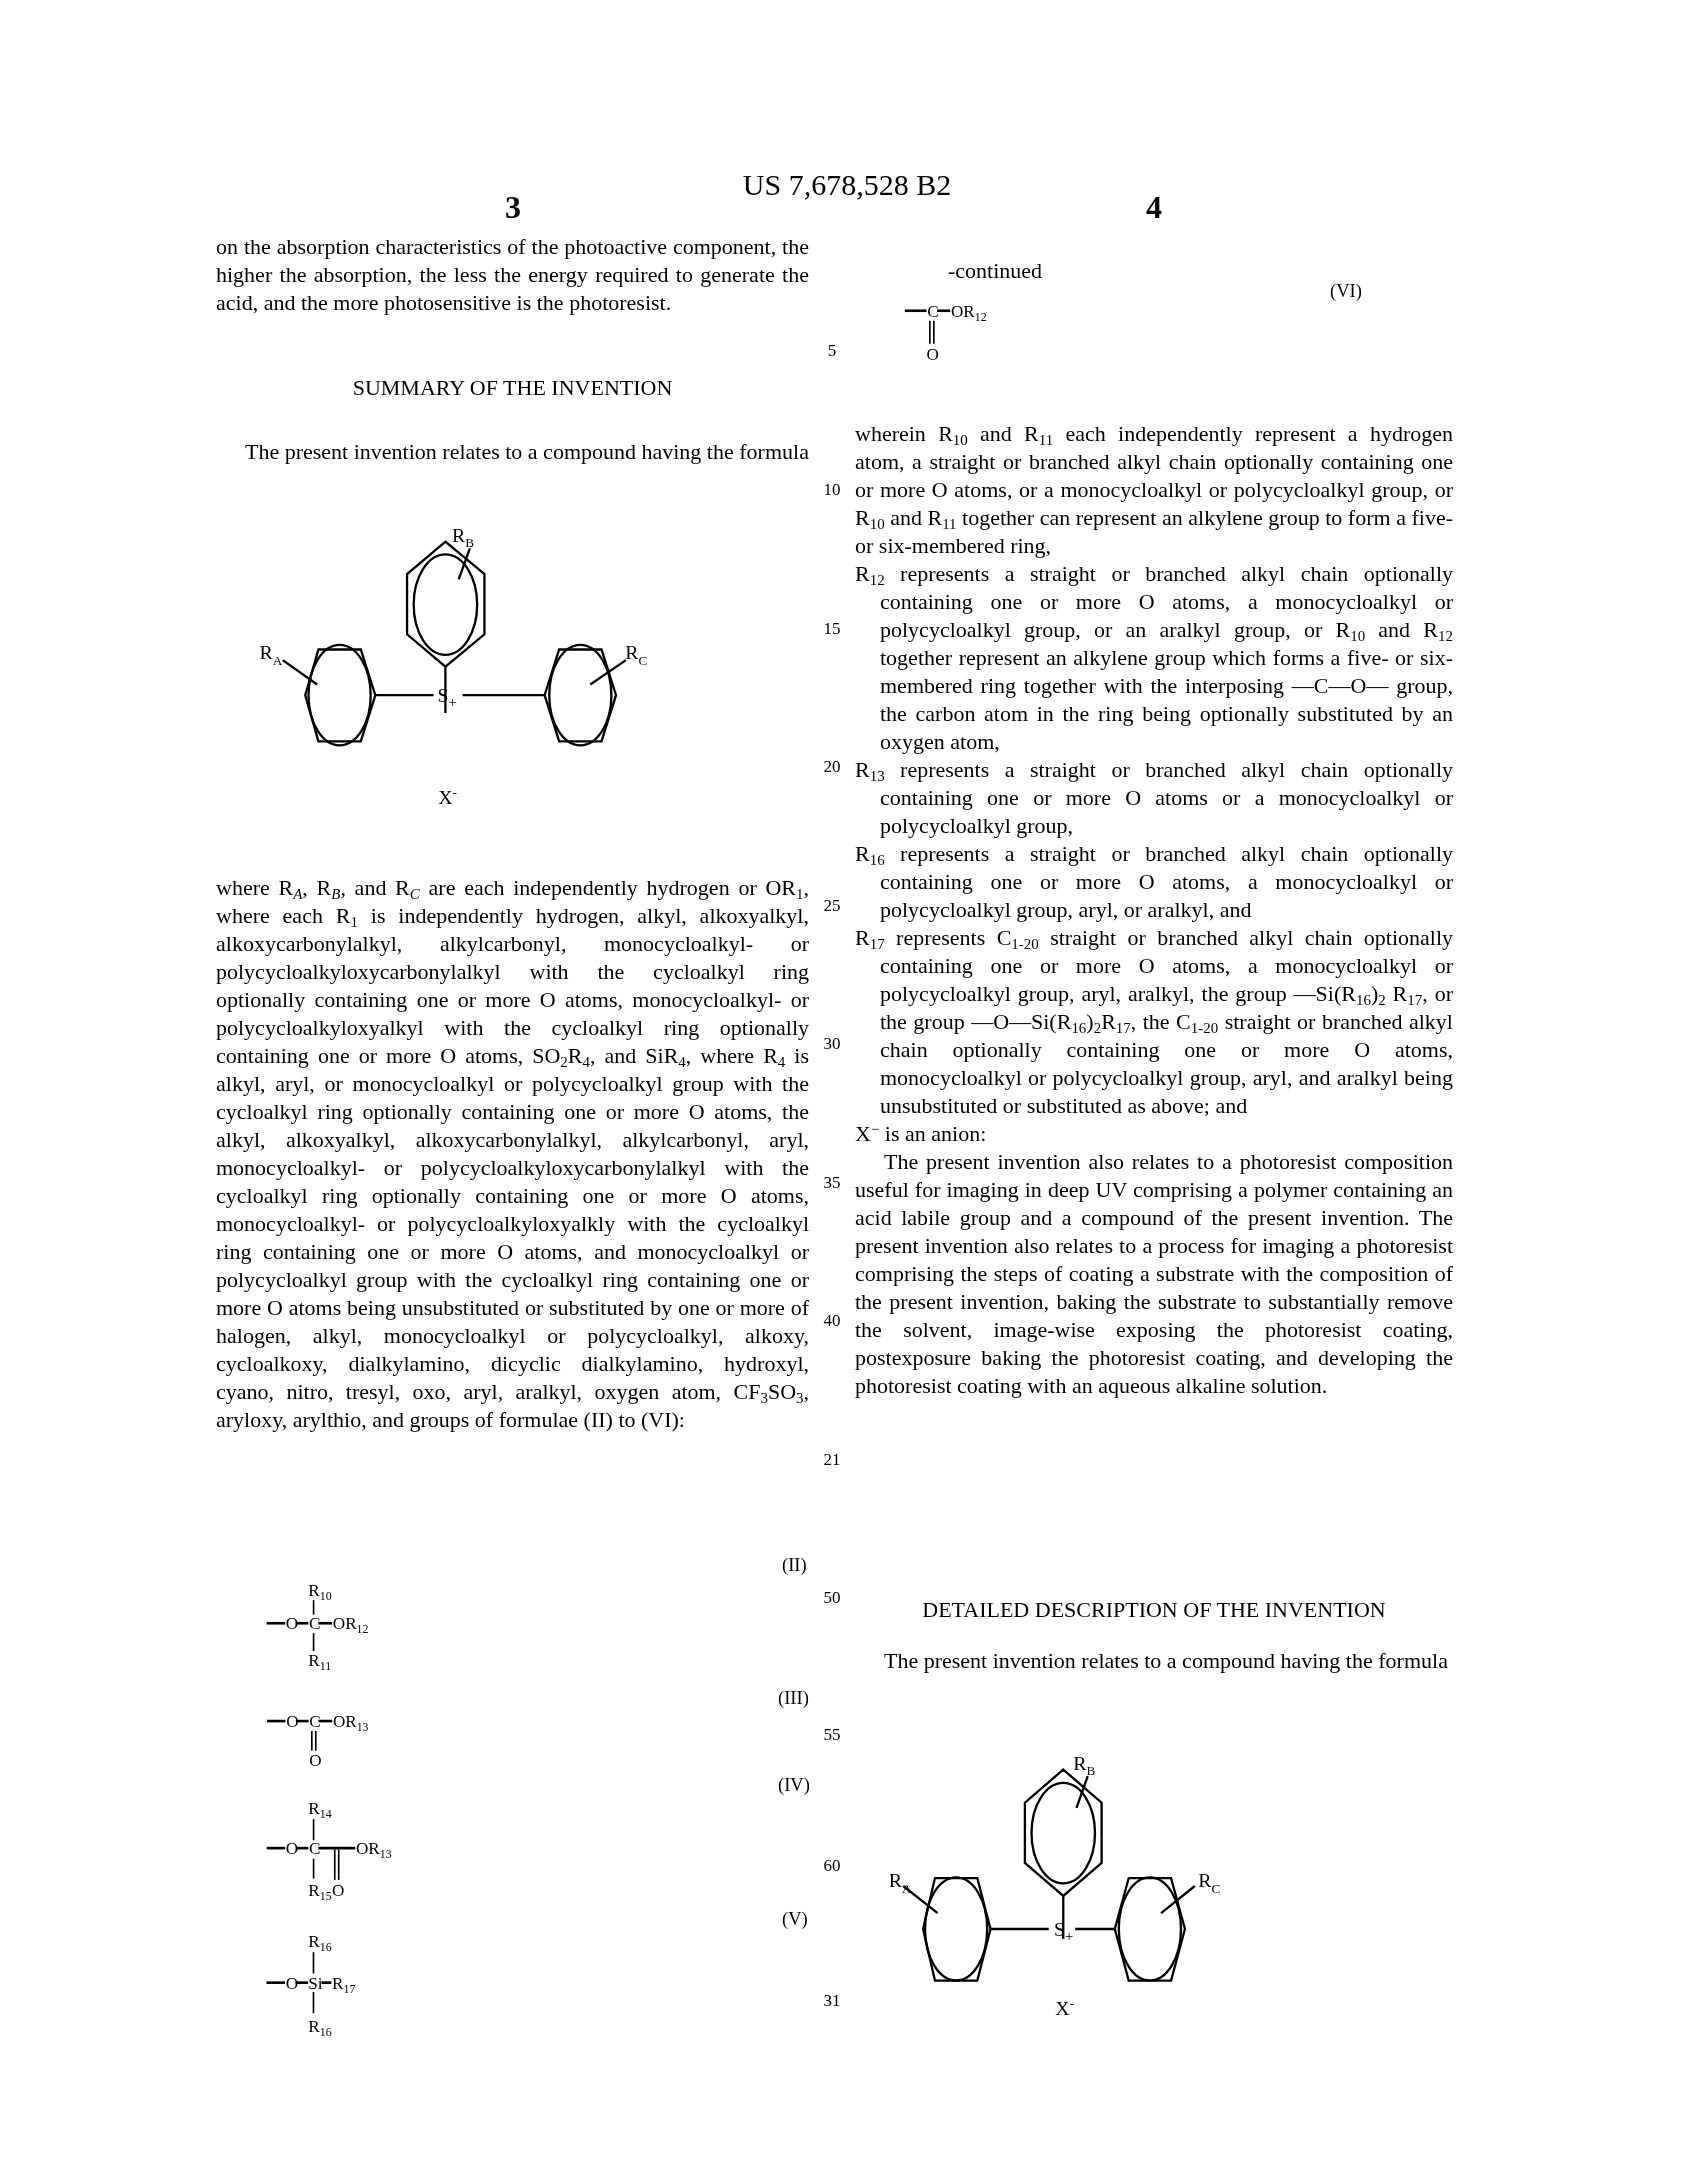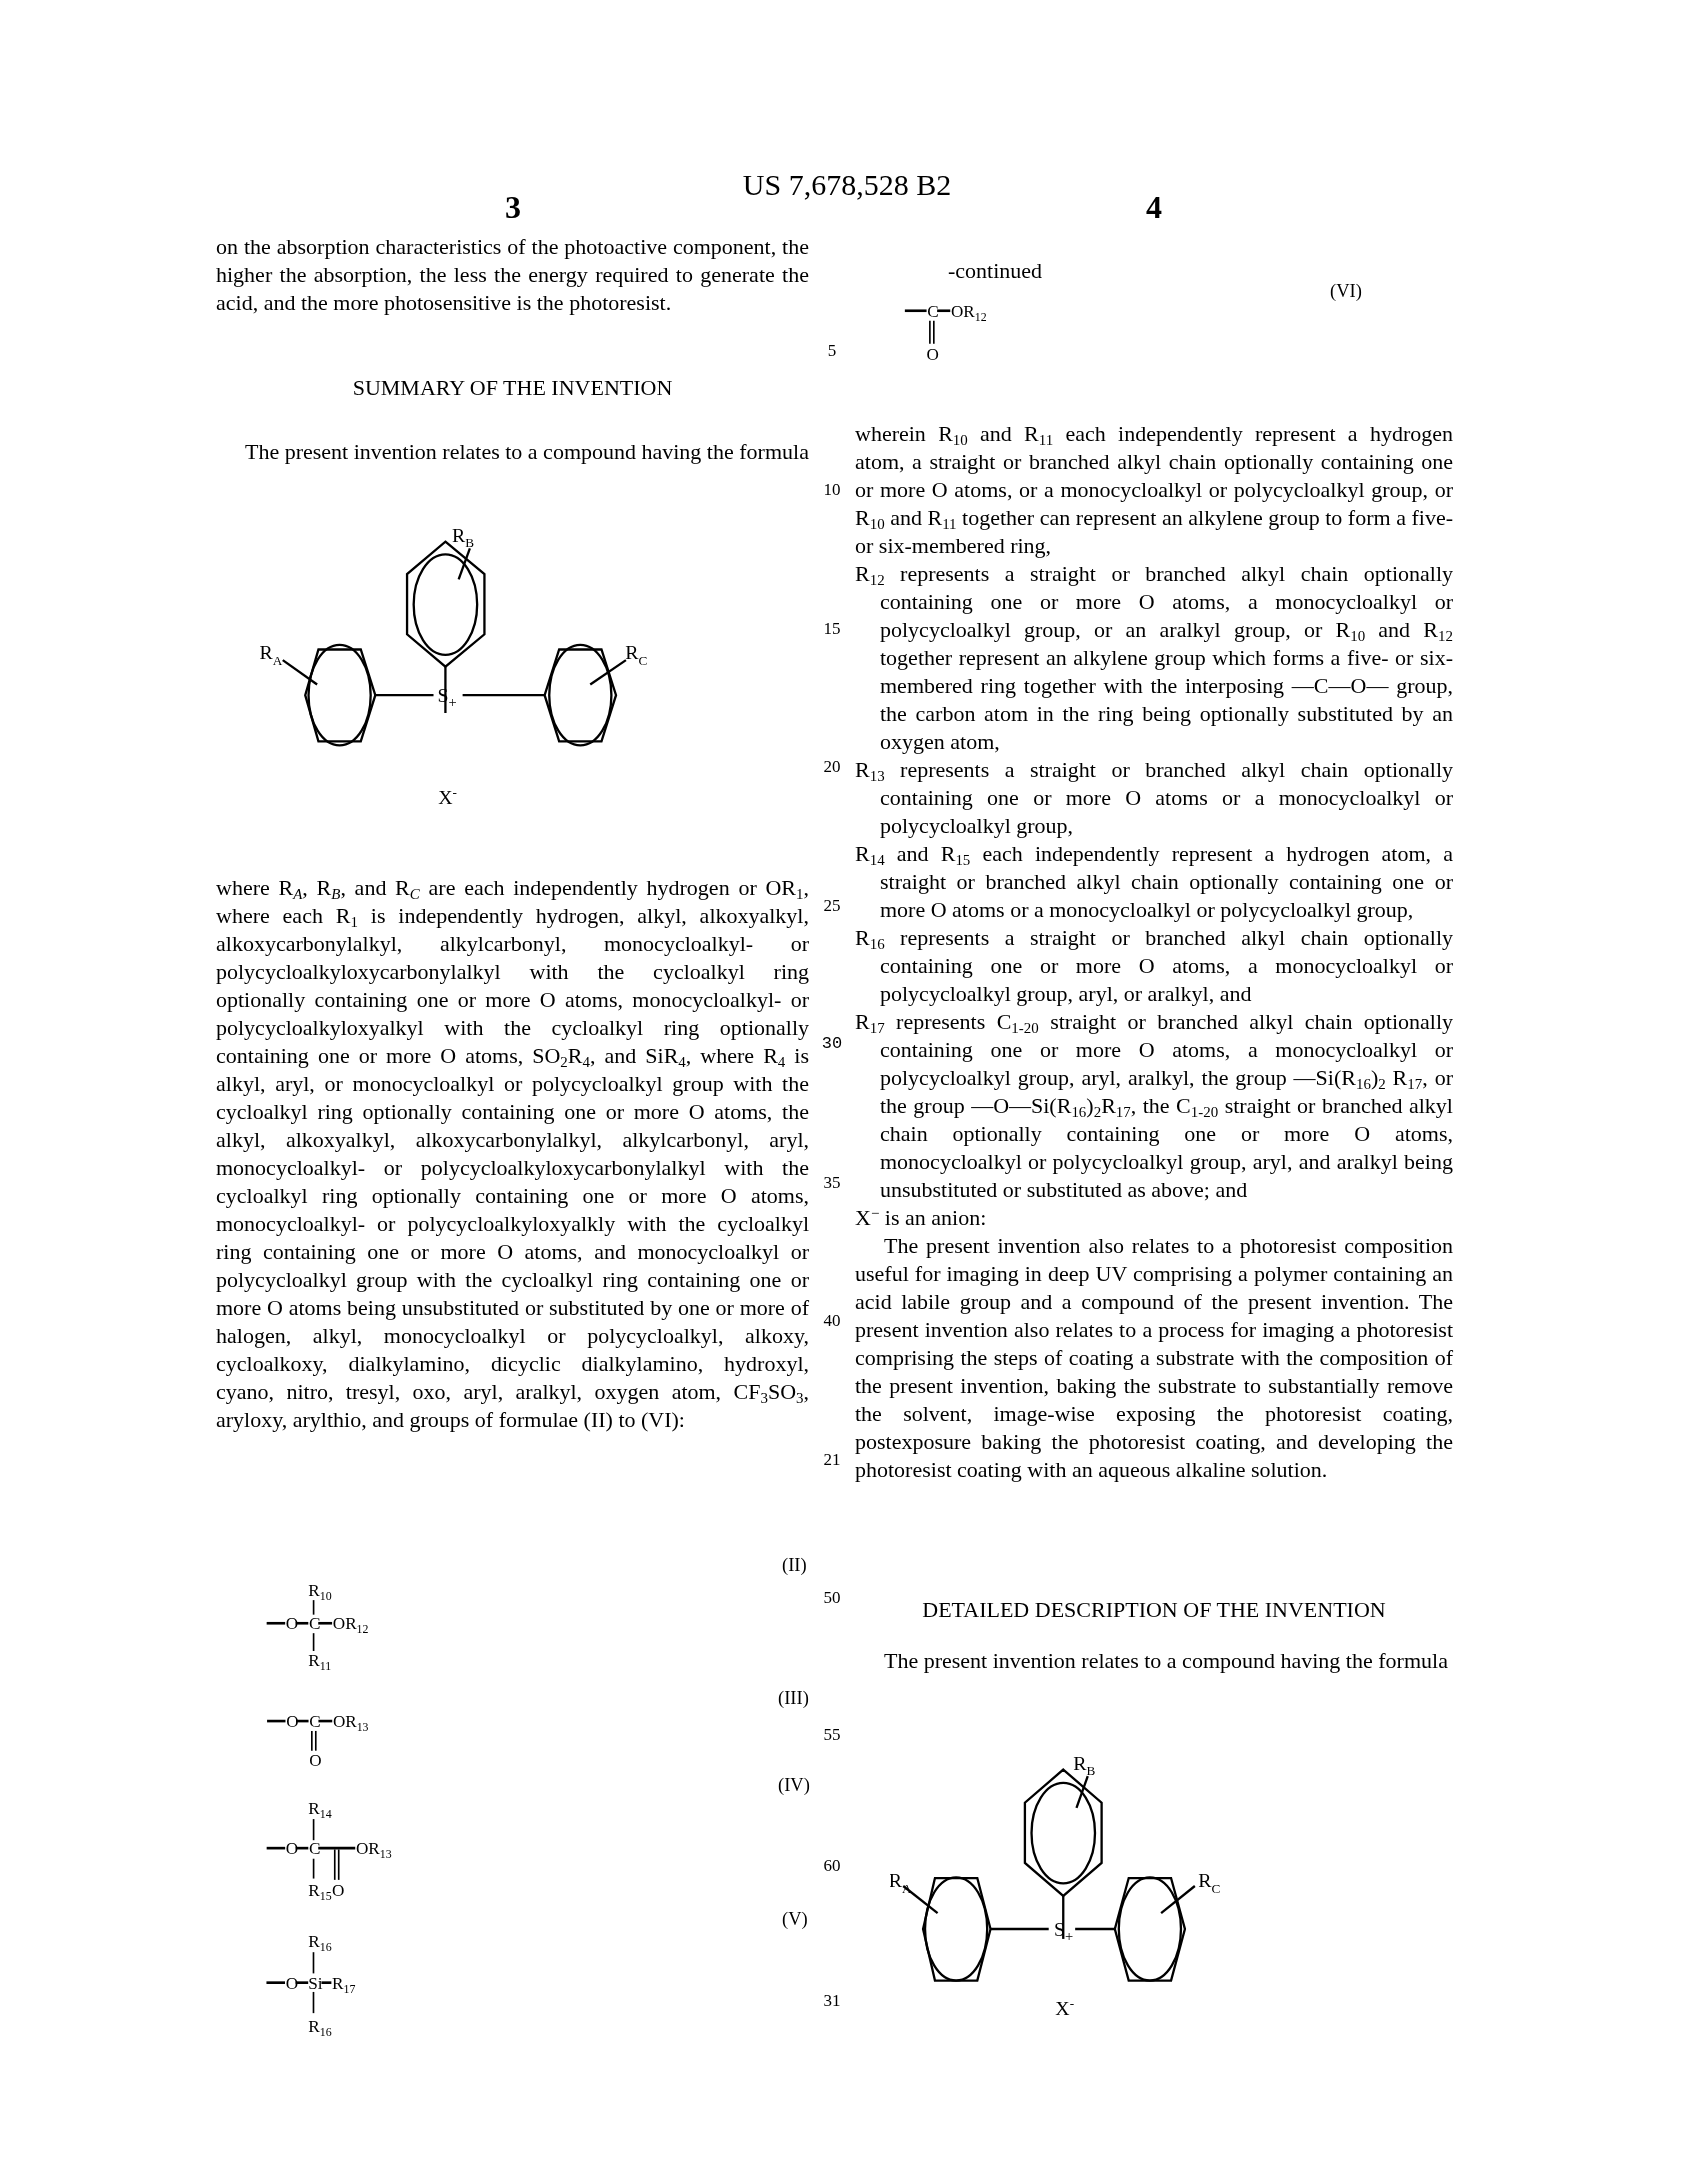--- a/index.html
+++ b/index.html
@@ -26,21 +26,21 @@
 <div class="abs patno">US 7,678,528 B2</div>
 <div class="abs colno" style="left:480px;">3</div>
 <div class="abs colno" style="left:1121px;">4</div>
 
 <div>
   <div class="lnum" style="left:812px; top:341px;">5</div>
   <div class="lnum" style="left:812px; top:480px;">10</div>
   <div class="lnum" style="left:812px; top:619px;">15</div>
   <div class="lnum" style="left:812px; top:757px;">20</div>
   <div class="lnum" style="left:812px; top:896px;">25</div>
-  <div class="lnum" style="left:812px; top:1034px;font-family:Liberation Mono, monospace;">30</div>
+  <div class="lnum" style="left:812px; top:1034px;">30</div>
   <div class="lnum" style="left:812px; top:1173px;">35</div>
   <div class="lnum" style="left:812px; top:1311px;">40</div>
   <div class="lnum" style="left:812px; top:1450px;">21</div>
   <div class="lnum" style="left:812px; top:1588px;">50</div>
   <div class="lnum" style="left:812px; top:1725px;">55</div>
   <div class="lnum" style="left:812px; top:1856px;">60</div>
   <div class="lnum" style="left:812px; top:1991px;">31</div>
 </div>
 
 <div class="col" style="left:216px; top:233px; width:593px;">
@@ -171,21 +171,20 @@
     <text x="41" y="39">C</text>
     <text x="40" y="105">O</text>
     <text x="77" y="39"><tspan>OR</tspan><tspan font-size="18" dy="6">12</tspan></text>
   </g>
 </svg>
 
 <div class="col" style="left:855px; top:420px; width:598px;">
   <p id="rdef0">wherein R<sub>10</sub> and R<sub>11</sub> each independently represent a hydrogen atom, a straight or branched alkyl chain optionally containing one or more O atoms, or a monocycloalkyl or polycycloalkyl group, or R<sub>10</sub> and R<sub>11</sub> together can represent an alkylene group to form a five- or six-membered ring,</p>
   <p id="rdef1" class="hang">R<sub>12</sub> represents a straight or branched alkyl chain optionally containing one or more O atoms, a monocycloalkyl or polycycloalkyl group, or an aralkyl group, or R<sub>10</sub> and R<sub>12</sub> together represent an alkylene group which forms a five- or six-membered ring together with the interposing —C—O— group, the carbon atom in the ring being optionally substituted by an oxygen atom,</p>
   <p id="rdef2" class="hang">R<sub>13</sub> represents a straight or branched alkyl chain optionally containing one or more O atoms or a monocycloalkyl or polycycloalkyl group,</p>
-  <p id="rdef3" class="hang">R<sub>14</sub> and R<sub>15</sub> each independently represent a hydrogen atom, a straight or branched alkyl chain optionally containing one or more O atoms or a monocycloalkyl or polycycloalkyl group,</p>
   <p id="rdef4" class="hang">R<sub>16</sub> represents a straight or branched alkyl chain optionally containing one or more O atoms, a monocycloalkyl or polycycloalkyl group, aryl, or aralkyl, and</p>
   <p id="rdef5" class="hang">R<sub>17</sub> represents C<sub>1-20</sub> straight or branched alkyl chain optionally containing one or more O atoms, a monocycloalkyl or polycycloalkyl group, aryl, aralkyl, the group —Si(R<sub>16</sub>)<sub>2</sub> R<sub>17</sub>, or the group —O—Si(R<sub>16</sub>)<sub>2</sub>R<sub>17</sub>, the C<sub>1-20</sub> straight or branched alkyl chain optionally containing one or more O atoms, monocycloalkyl or polycycloalkyl group, aryl, and aralkyl being unsubstituted or substituted as above; and</p>
   <p id="rdef6">X<sup>−</sup> is an anion:</p>
   <p class="indent">The present invention also relates to a photoresist composition useful for imaging in deep UV comprising a polymer containing an acid labile group and a compound of the present invention. The present invention also relates to a process for imaging a photoresist comprising the steps of coating a substrate with the composition of the present invention, baking the substrate to substantially remove the solvent, image-wise exposing the photoresist coating, postexposure baking the photoresist coating, and developing the photoresist coating with an aqueous alkaline solution.</p>
 </div>
 
 <div class="col heading" style="left:855px; top:1596px; width:598px;">DETAILED DESCRIPTION OF THE INVENTION</div>
 <div class="col" style="left:855px; top:1647px; width:598px;">
   <p class="indent">The present invention relates to a compound having the formula</p>
 </div>

